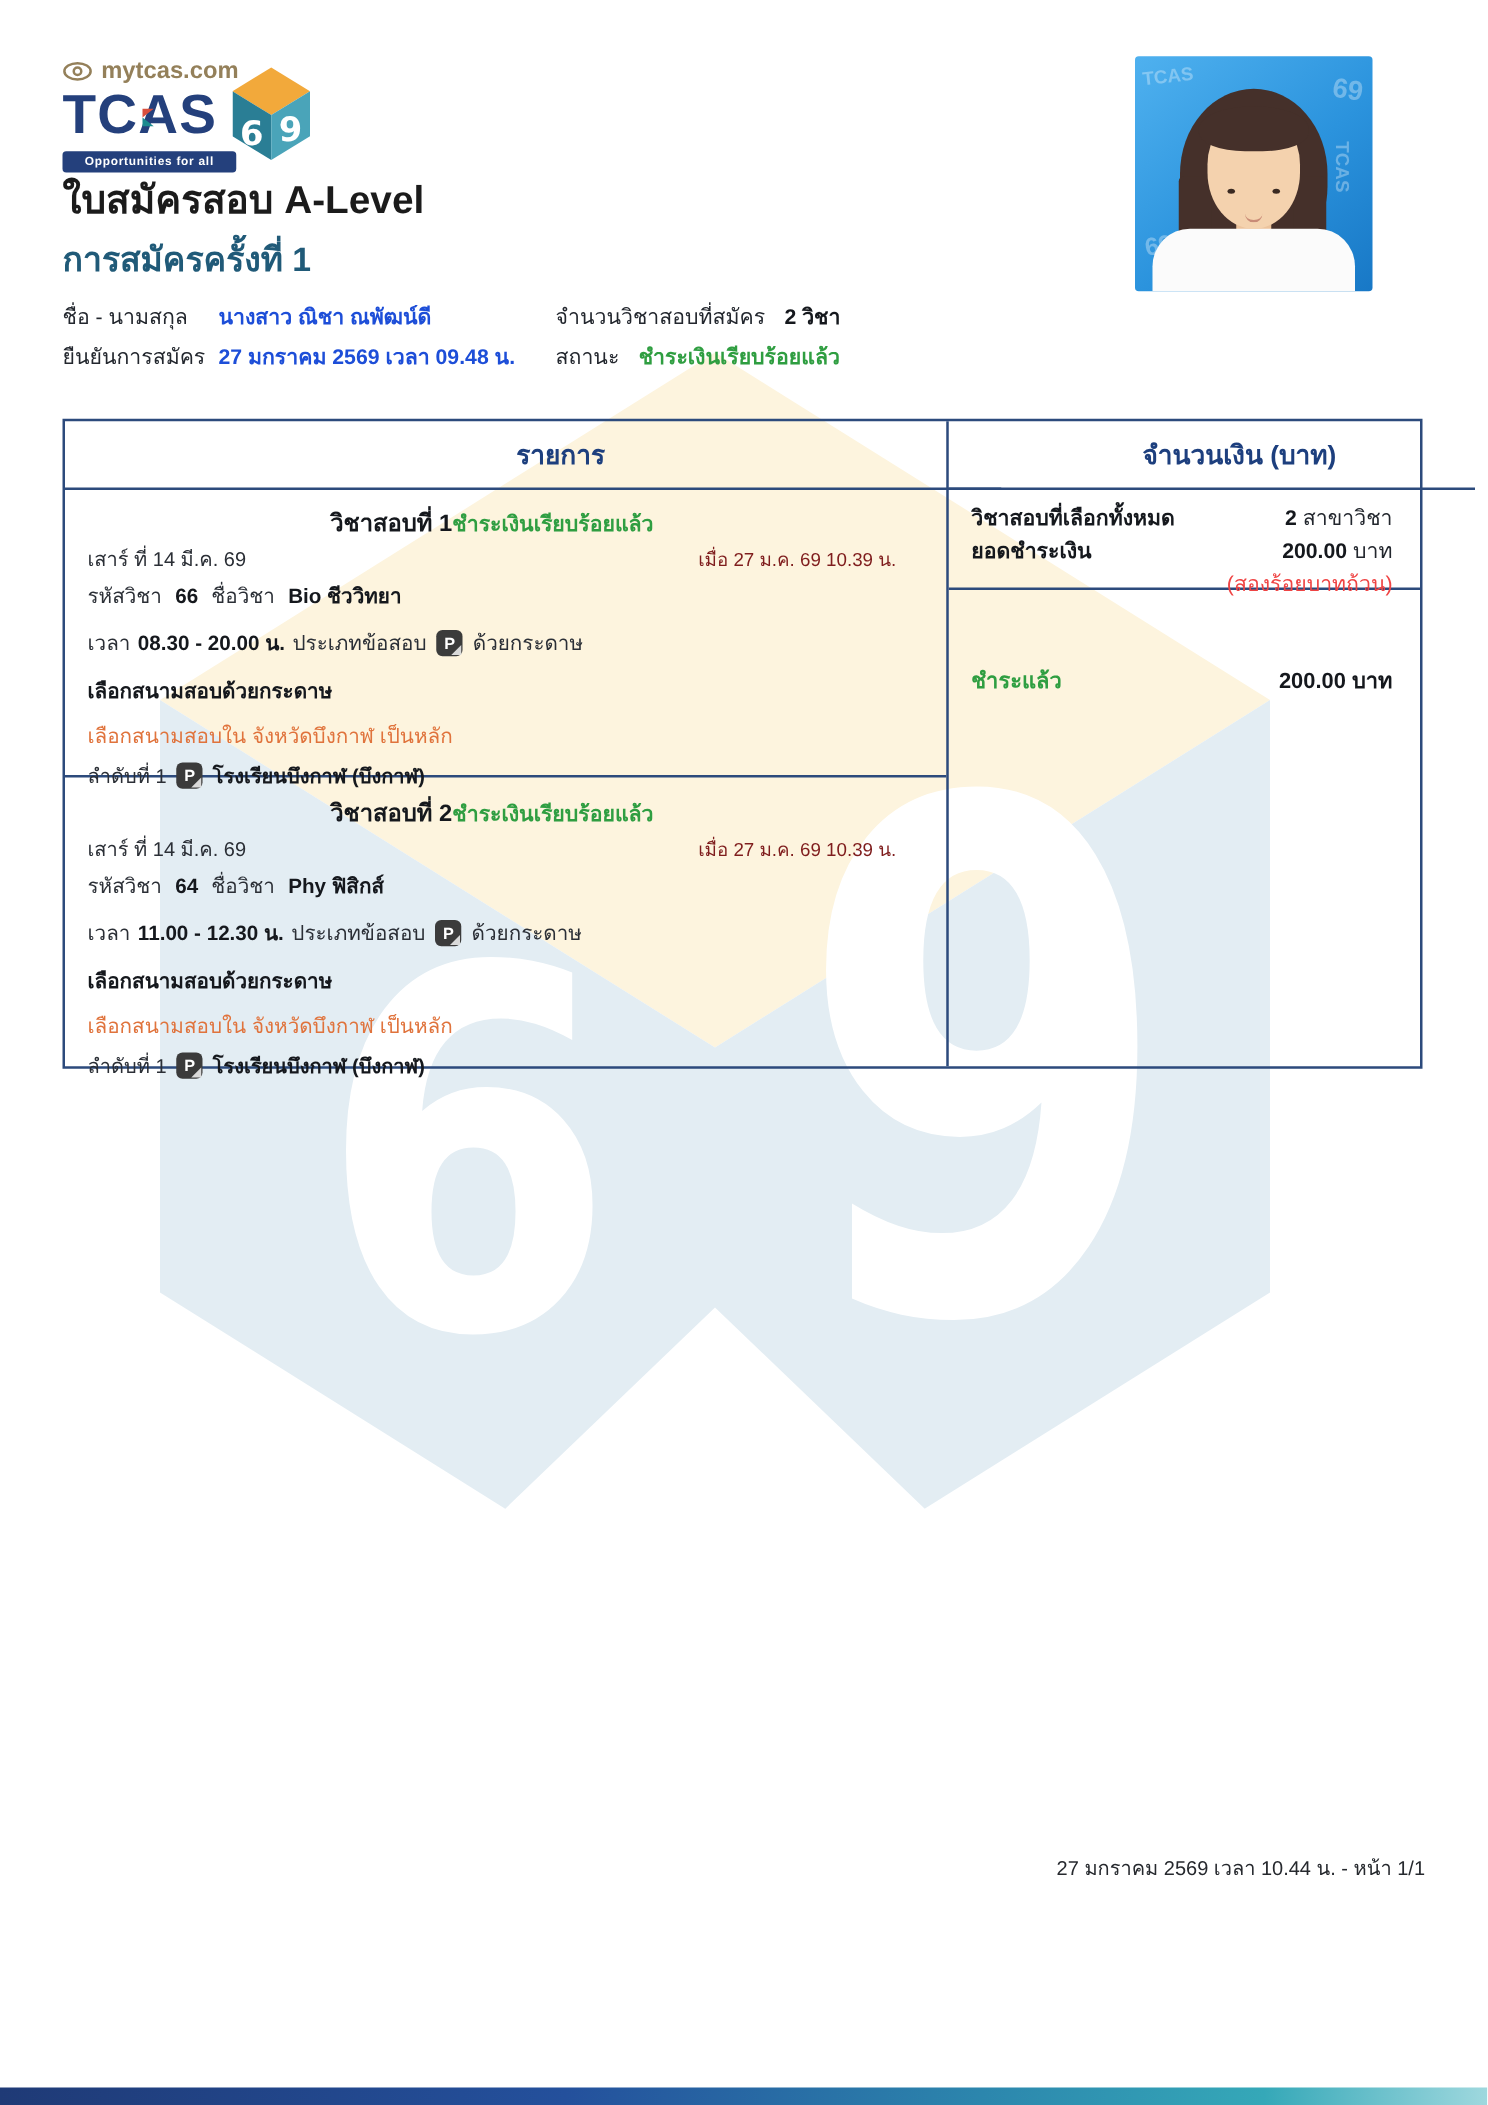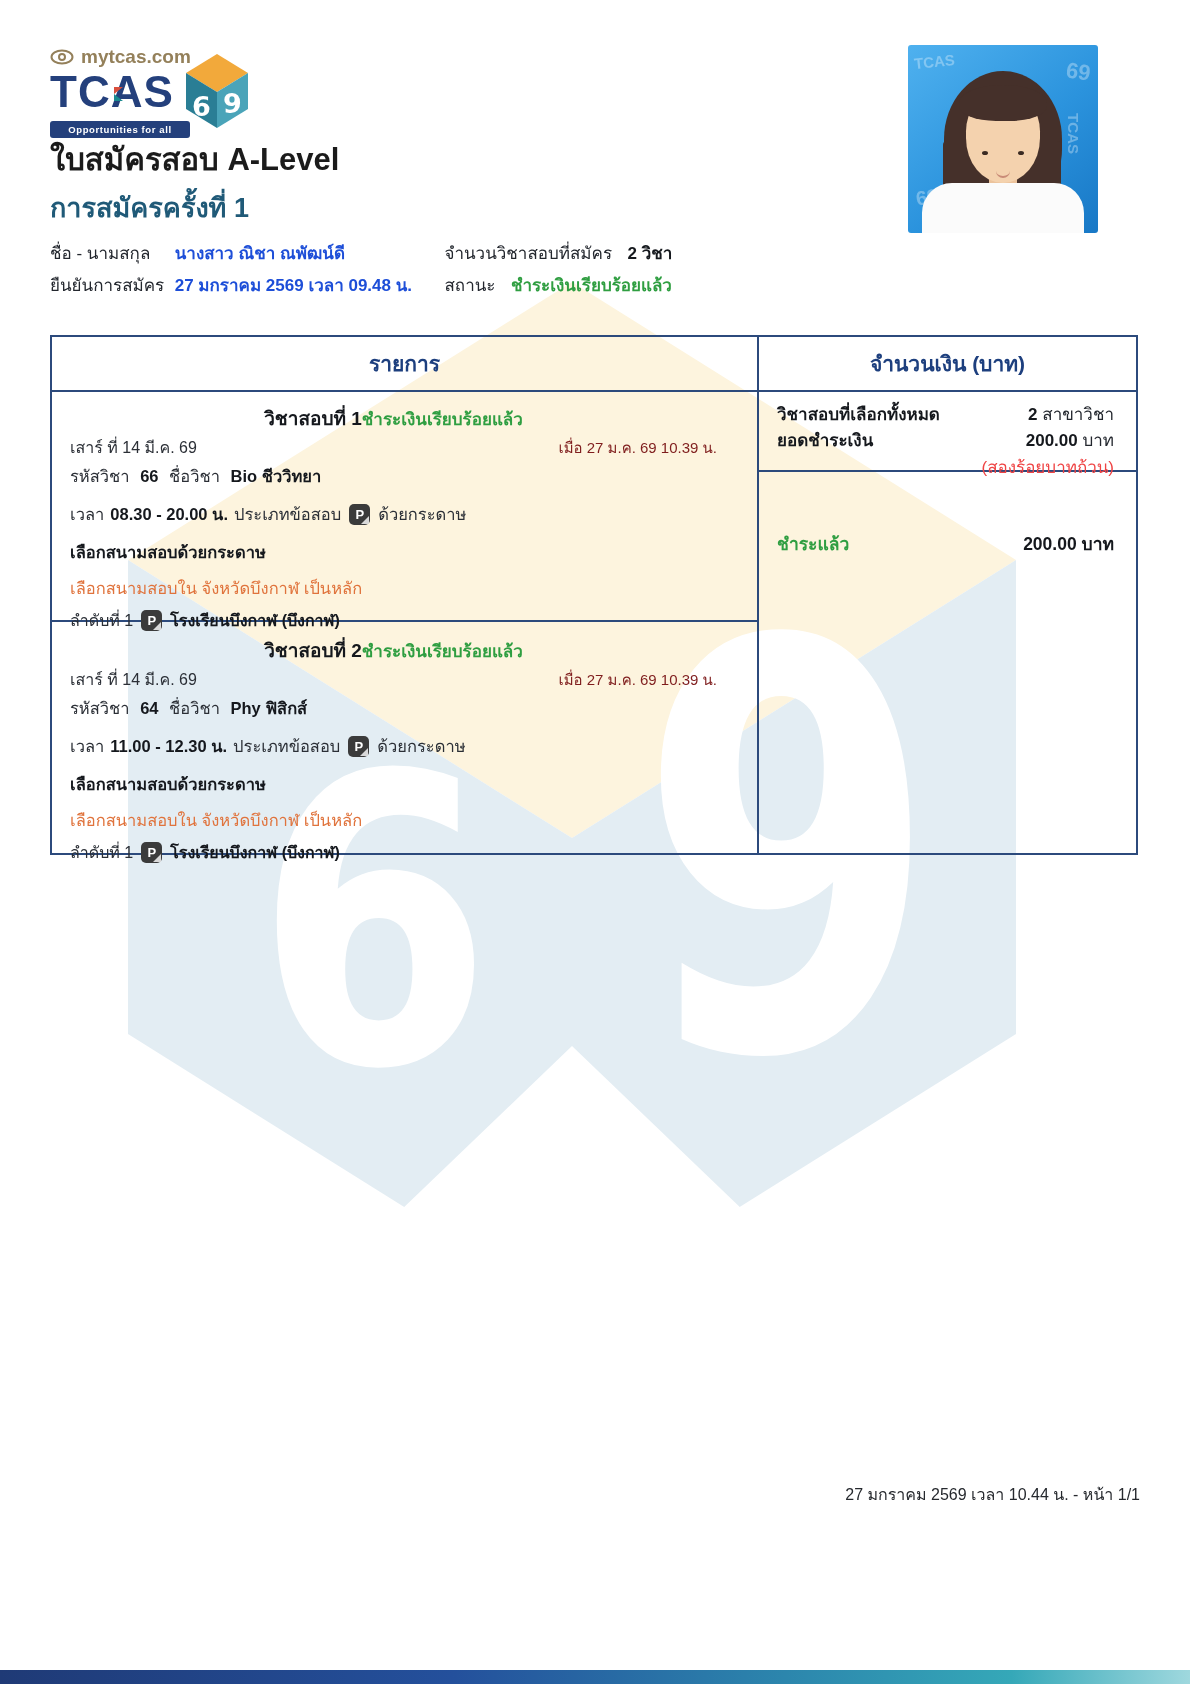--- a/index.html
+++ b/index.html
@@ -11,22 +11,22 @@
   
   .watermark{position:absolute;left:0;top:0;width:1190px;height:1684px;z-index:0;}
   .wm-digit{font-family:"DejaVu Sans","Liberation Sans",sans-serif;font-weight:bold;fill:#ffffff;}
   
   .logo-area{position:absolute;left:50px;top:46px;width:260px;}
   .site-row{display:flex;align-items:center;gap:7px;color:#94805a;font-weight:bold;font-size:19px;}
   .wordmark{margin-top:2px;font-size:44px;line-height:1.0;font-weight:bold;color:#24407c;letter-spacing:1px;position:relative;}
   .c-accent{position:absolute;left:64px;top:17px;width:0;height:0;}
   .c-accent .t1{position:absolute;width:0;height:0;border-left:9px solid #d94f3d;border-bottom:7px solid transparent;}
   .c-accent .t2{position:absolute;top:7px;width:0;height:0;border-left:9px solid #1b8a8f;border-top:7px solid transparent;}
-  .tagline{margin-top:7px;width:108px;background:#24407c;color:#fff;font-size:9.5px;font-weight:bold;
-    text-align:center;padding:3px 16px;border-radius:3px;letter-spacing:.6px;}
+  .tagline{margin-top:7px;width:139px;background:#24407c;color:#fff;font-size:9.5px;font-weight:bold;
+    text-align:center;padding:3px 0;border-radius:3px;letter-spacing:.6px;}
   .cube{position:absolute;left:136px;top:6px;}
   
   .photo{position:absolute;left:908px;top:45px;width:190px;height:188px;border-radius:3px;overflow:hidden;
     background:linear-gradient(140deg,#4fb1ef 0%,#2b93dd 55%,#1878c6 100%);}
   .photo .tex{position:absolute;color:rgba(255,255,255,.32);font-weight:bold;}
   .ph-hair{position:absolute;left:50%;top:26px;transform:translateX(-50%);width:118px;height:136px;background:#45302a;border-radius:52% 52% 44% 44%;}
   .ph-hair-l{position:absolute;left:35px;top:96px;width:26px;height:72px;background:#45302a;border-radius:4px 0 12px 14px;}
   .ph-hair-r{position:absolute;right:37px;top:96px;width:26px;height:72px;background:#45302a;border-radius:0 4px 14px 12px;}
   .ph-neck{position:absolute;left:50%;bottom:40px;transform:translateX(-50%);width:28px;height:26px;background:#ecc39c;}
   .ph-shirt{position:absolute;left:50%;bottom:0;transform:translateX(-50%);width:162px;height:50px;background:#fbfbfb;border-radius:30px 30px 0 0;}
@@ -39,21 +39,21 @@
   .round-title{position:absolute;left:50px;top:186px;font-size:27px;font-weight:bold;color:#205a78;}
   .info{position:absolute;left:50px;top:238px;width:1090px;font-size:17px;color:#23272e;}
   .info-row{height:32px;line-height:32px;white-space:nowrap;}
   .il{display:inline-block;width:120px;}
   .iv{display:inline-block;width:265px;font-weight:bold;color:#1d4ed8;}
   .green{color:#2f9e41;font-weight:bold;}
   
   .tbl{position:absolute;left:50px;top:335px;width:1084px;height:516px;border:2px solid #2c4a7c;}
   .vline{position:absolute;left:705px;top:0;bottom:0;width:2px;background:#2c4a7c;}
   .th{position:absolute;top:0;height:53px;border-bottom:2px solid #2c4a7c;display:flex;align-items:center;justify-content:center;
-    font-size:21px;font-weight:bold;color:#1d3f7e;}
+    font-size:21px;font-weight:bold;color:#1d3f7e;padding-left:44px;}
   .th-left{left:0;width:705px;}
   .th-right{left:707px;width:377px;}
   .cell-sub{position:absolute;left:0;width:705px;box-sizing:border-box;padding:11px 40px 0 18px;}
   .sub1{top:55px;height:230px;border-bottom:2px solid #2c4a7c;}
   .sub2{top:287px;height:229px;}
   .s-line1{display:flex;justify-content:center;align-items:baseline;}
   .s-title{font-size:19px;font-weight:bold;color:#15181d;}
   .s-paid{font-size:17px;font-weight:bold;color:#2f9e41;}
   .s-line2{display:flex;justify-content:space-between;align-items:baseline;margin-top:2px;gap:47px;}
   .s-date{font-size:16px;color:#2b2f36;}

